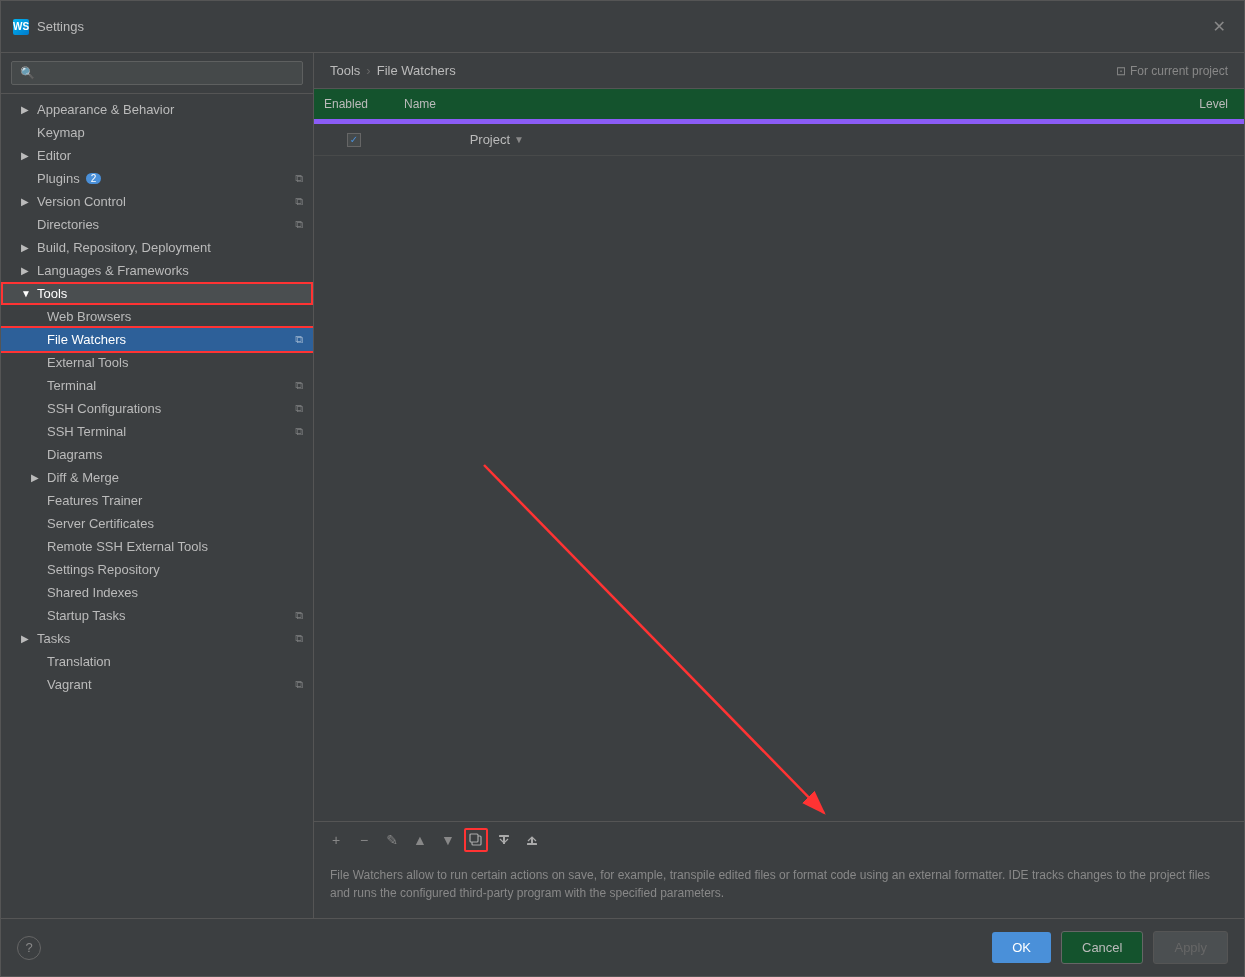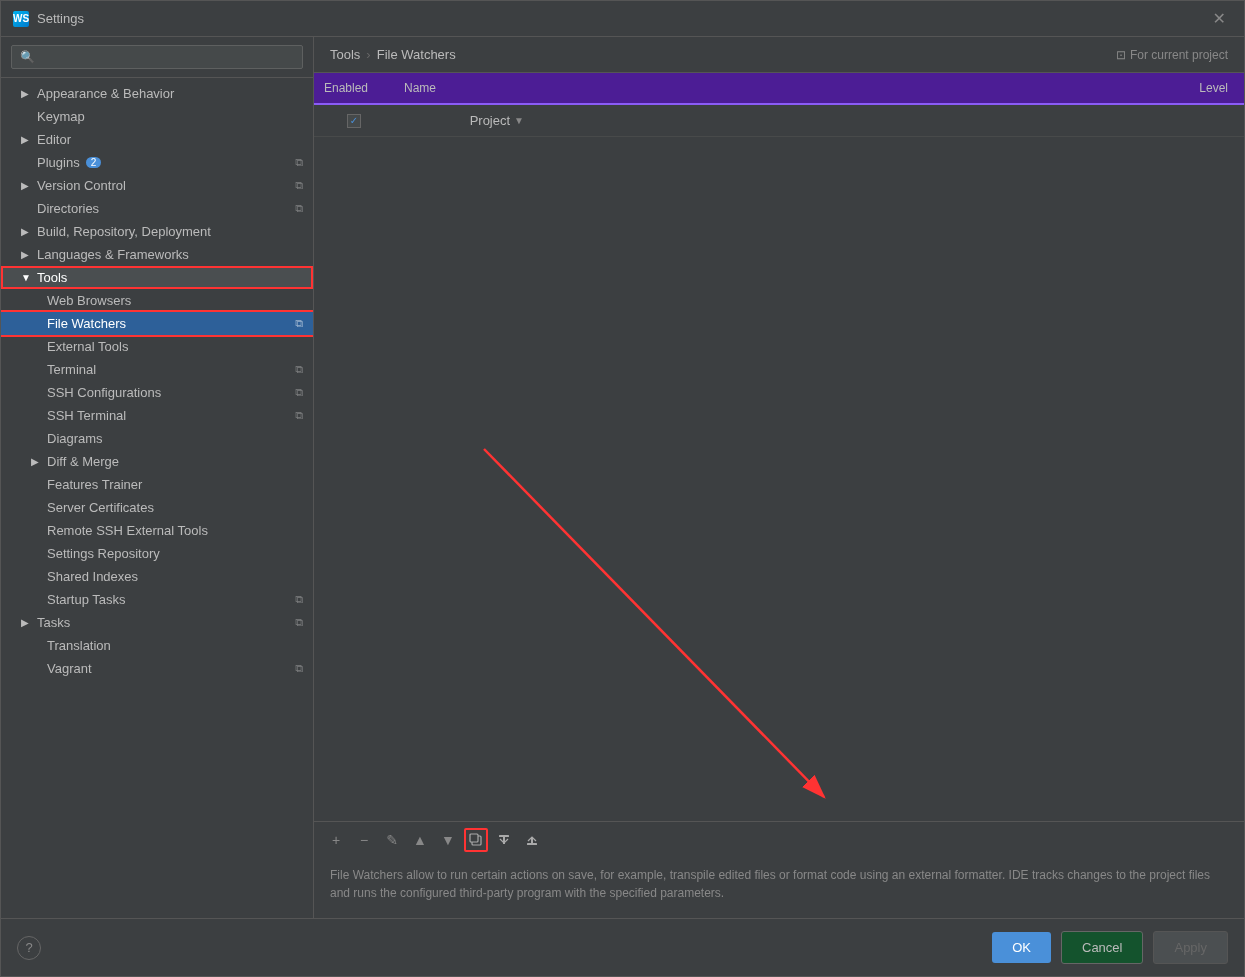--- a/index.html
+++ b/index.html
@@ -21,21 +21,21 @@
       flex-direction: column;
       border: 1px solid #555;
     }
 
     .title-bar {
       background: #3c3f41;
       display: flex;
       align-items: center;
       padding: 8px 12px;
       border-bottom: 1px solid #555;
-      height: 36px;
+      height: 52px;
       flex-shrink: 0;
       justify-content: center;
     }
 
     .title-bar-icon {
       width: 16px;
       height: 16px;
       margin-right: 8px;
       background: linear-gradient(135deg, #00b4f0, #007acc);
       border-radius: 2px;
@@ -182,22 +182,22 @@
 
     .table-area {
       flex: 1;
       display: flex;
       flex-direction: column;
       overflow: hidden;
     }
 
     .table-header {
       display: flex;
-      background: #4c1d95;
-      border-bottom: 2px solid #8b5cf6;
+      background: #14532d;
+      border-bottom: 5px solid #8b5cf6;
       padding: 4px 0;
     }
 
     .th {
       color: #bbb;
       font-size: 12px;
       padding: 4px 10px;
     }
 
     .th.enabled { width: 80px; }

